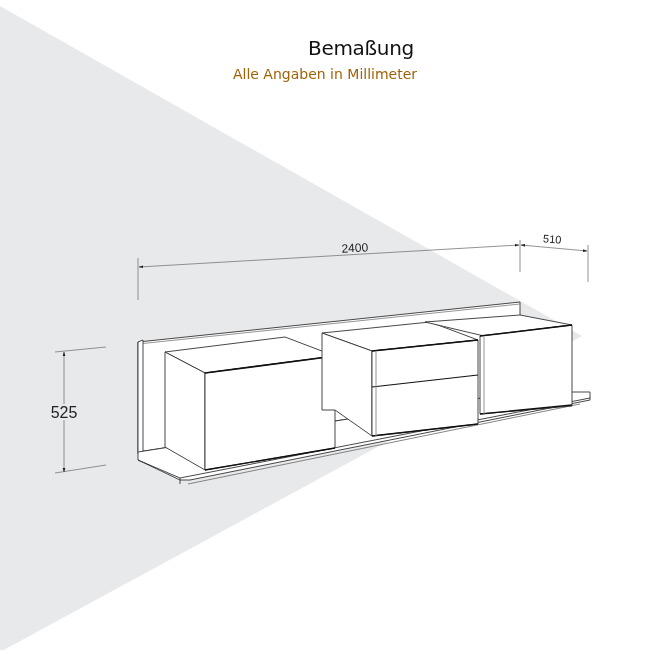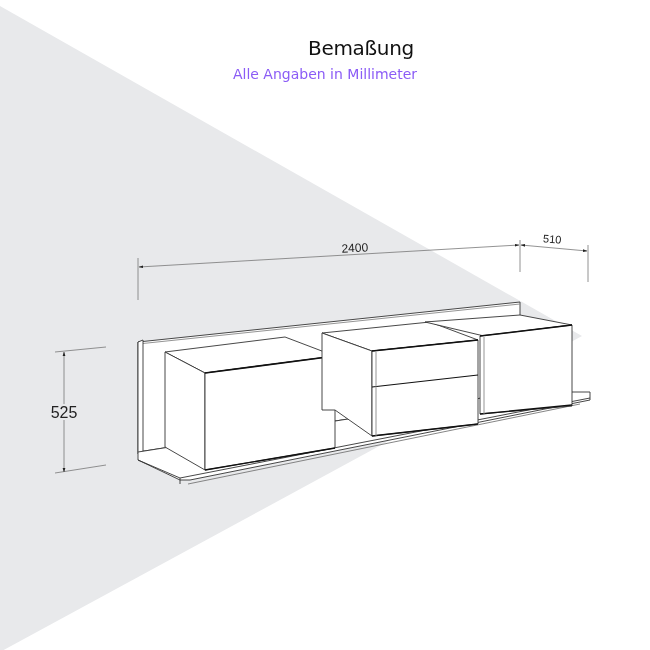--- a/index.html
+++ b/index.html
@@ -1,19 +1,19 @@
 <!DOCTYPE html>
 <html><head>
 <meta charset="utf-8">
 <style>
   html, body { margin:0; padding:0; }
   body { width:650px; height:650px; background:#ffffff; position:relative; overflow:hidden; font-family:"Liberation Sans", sans-serif; }
   .bg { position:absolute; left:0; top:0; }
   .title { position:absolute; left:0; width:650px; top:36px; text-align:center; font-family:"DejaVu Sans", sans-serif; font-weight:normal; font-size:20px; color:#111; letter-spacing:-0.3px;padding-left:36px; }
-  .subtitle { position:absolute; left:0; width:650px; top:66px; text-align:center; font-family:"DejaVu Sans", sans-serif; font-size:14px; color:#8b5cf6; }
+  .subtitle { position:absolute; left:0; width:650px; top:66px; text-align:center; font-family:"DejaVu Sans", sans-serif; font-size:14px; color:#a16207; }
   .drawing { position:absolute; left:0; top:0; }
   .dim-label { font-family:"Liberation Sans", sans-serif; fill:#222; }
 </style>
 </head>
 <body>
 
 <svg class="bg" width="650" height="650" viewBox="0 0 650 650">
   <polygon points="0,6 582,336 0,652" fill="#e8e9eb"></polygon>
 </svg>
 

